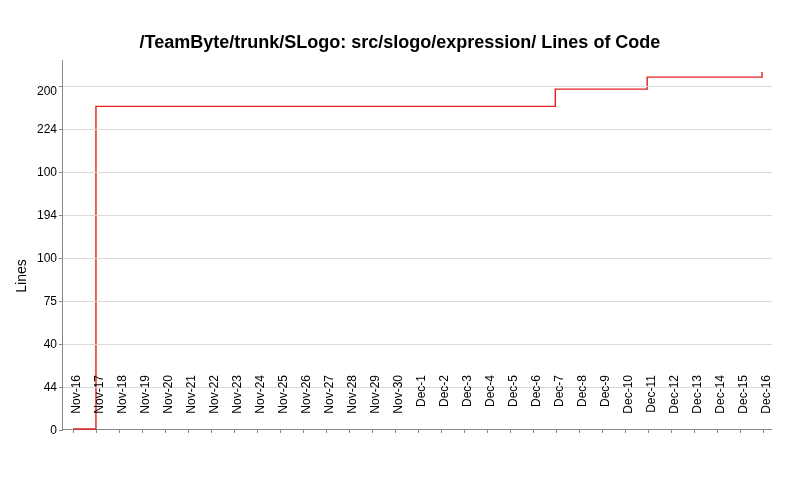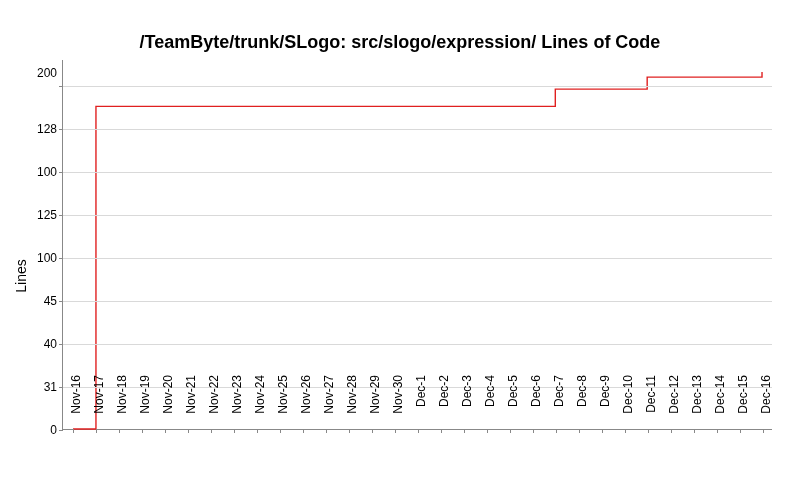--- a/index.html
+++ b/index.html
@@ -123,42 +123,42 @@
   <div class="xlabel">Date</div>
 
   <div class="plot" id="plot">
     <svg class="line" id="line-svg" viewBox="0 0 710 370" preserveAspectRatio="none">
       <path id="series-path" d="M 10 370 L 33 370 L 33 46.465116279069775 L 56 46.465116279069775 L 56 46.465116279069775 L 79 46.465116279069775 L 79 46.465116279069775 L 102 46.465116279069775 L 102 46.465116279069775 L 125 46.465116279069775 L 125 46.465116279069775 L 148 46.465116279069775 L 148 46.465116279069775 L 171 46.465116279069775 L 171 46.465116279069775 L 194 46.465116279069775 L 194 46.465116279069775 L 217 46.465116279069775 L 217 46.465116279069775 L 240 46.465116279069775 L 240 46.465116279069775 L 263 46.465116279069775 L 263 46.465116279069775 L 286 46.465116279069775 L 286 46.465116279069775 L 309 46.465116279069775 L 309 46.465116279069775 L 332 46.465116279069775 L 332 46.465116279069775 L 355 46.465116279069775 L 355 46.465116279069775 L 378 46.465116279069775 L 378 46.465116279069775 L 401 46.465116279069775 L 401 46.465116279069775 L 424 46.465116279069775 L 424 46.465116279069775 L 447 46.465116279069775 L 447 46.465116279069775 L 470 46.465116279069775 L 470 46.465116279069775 L 493 46.465116279069775 L 493 29.25581395348837 L 516 29.25581395348837 L 516 29.25581395348837 L 539 29.25581395348837 L 539 29.25581395348837 L 562 29.25581395348837 L 562 29.25581395348837 L 585 29.25581395348837 L 585 17.209302325581405 L 608 17.209302325581405 L 608 17.209302325581405 L 631 17.209302325581405 L 631 17.209302325581405 L 654 17.209302325581405 L 654 17.209302325581405 L 677 17.209302325581405 L 677 17.209302325581405 L 700 17.209302325581405 L 700 12.046511627906966 " stroke="#e02020"></path>
     </svg>
   <div class="ytick-mark" style="top: 370px;"></div>
       <div class="ytick" style="top: 370px;">0</div>
       <div class="grid-h" style="top: 326.977px;"></div>
       <div class="ytick-mark" style="top: 326.977px;"></div>
-      <div class="ytick" style="top: 326.977px;">31</div>
+      <div class="ytick" style="top: 326.977px;">44</div>
       <div class="grid-h" style="top: 283.953px;"></div>
       <div class="ytick-mark" style="top: 283.953px;"></div>
       <div class="ytick" style="top: 283.953px;">40</div>
       <div class="grid-h" style="top: 240.93px;"></div>
       <div class="ytick-mark" style="top: 240.93px;"></div>
-      <div class="ytick" style="top: 240.93px;">45</div>
+      <div class="ytick" style="top: 240.93px;">75</div>
       <div class="grid-h" style="top: 197.907px;"></div>
       <div class="ytick-mark" style="top: 197.907px;"></div>
       <div class="ytick" style="top: 197.907px;">100</div>
       <div class="grid-h" style="top: 154.884px;"></div>
       <div class="ytick-mark" style="top: 154.884px;"></div>
-      <div class="ytick" style="top: 154.884px;">125</div>
+      <div class="ytick" style="top: 154.884px;">194</div>
       <div class="grid-h" style="top: 111.86px;"></div>
       <div class="ytick-mark" style="top: 111.86px;"></div>
       <div class="ytick" style="top: 111.86px;">100</div>
       <div class="grid-h" style="top: 68.8372px;"></div>
       <div class="ytick-mark" style="top: 68.8372px;"></div>
-      <div class="ytick" style="top: 68.8372px;">128</div>
+      <div class="ytick" style="top: 68.8372px;">224</div>
       <div class="grid-h" style="top: 25.814px;"></div>
       <div class="ytick-mark" style="top: 25.814px;"></div>
-      <div class="ytick" style="top: 13px;">200</div>
+      <div class="ytick" style="top: 31px;">200</div>
       <div class="xtick-mark" style="left: 10px;"></div>
       <div class="xtick" style="left: 10px;">16-Nov</div>
       <div class="xtick-mark" style="left: 33px;"></div>
       <div class="xtick" style="left: 33px;">17-Nov</div>
       <div class="xtick-mark" style="left: 56px;"></div>
       <div class="xtick" style="left: 56px;">18-Nov</div>
       <div class="xtick-mark" style="left: 79px;"></div>
       <div class="xtick" style="left: 79px;">19-Nov</div>
       <div class="xtick-mark" style="left: 102px;"></div>
       <div class="xtick" style="left: 102px;">20-Nov</div>

